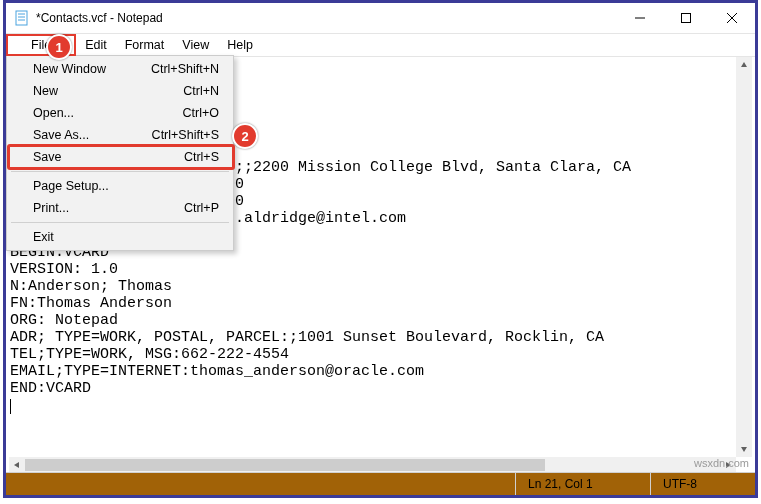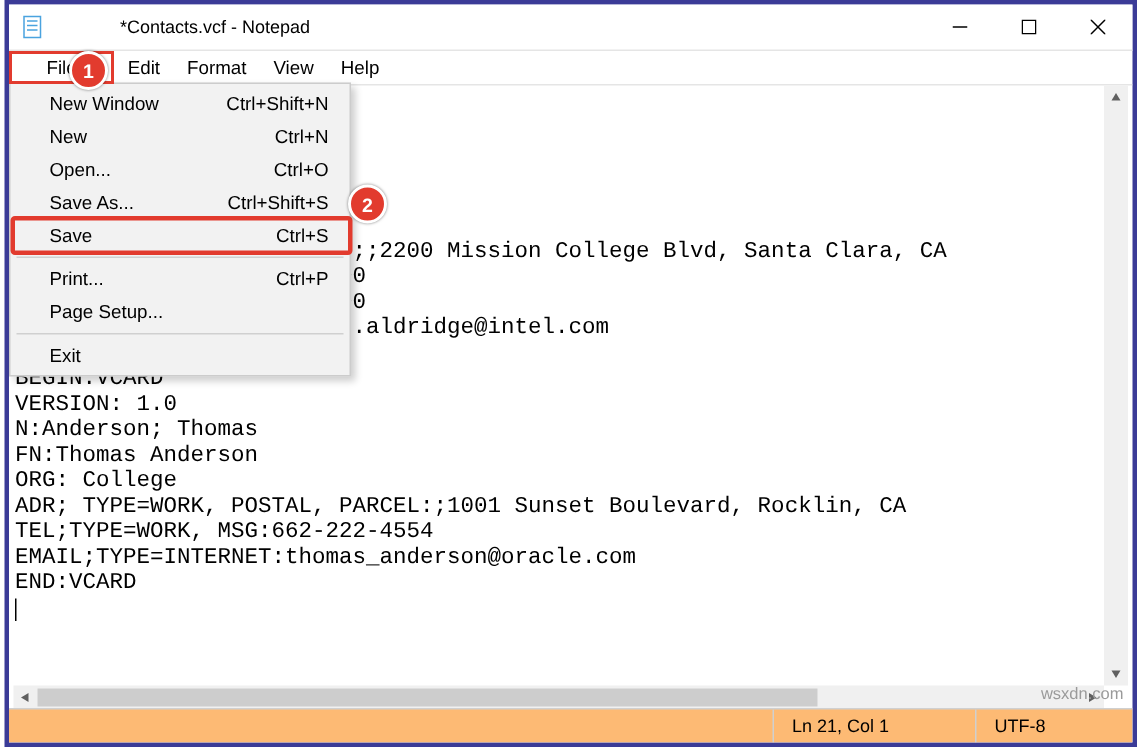--- a/index.html
+++ b/index.html
@@ -27,21 +27,21 @@
     font-size: 12px;
     background: #fff;
   }
   .titlebar .icon {
     width: 16px;
     height: 16px;
     margin: 0 6px 0 8px;
     display: inline-block;
   }
   .titlebar .icon svg { display:block; }
-  .titlebar .title { flex: 0 0 auto; color:#000;margin-left:44px; }
+  .titlebar .title { flex: 0 0 auto; color:#000; }
   .titlebar .spacer { flex: 1 1 auto; }
   .win-controls { display: flex; height: 100%; }
   .win-btn {
     width: 46px;
     height: 100%;
     display: flex;
     align-items: center;
     justify-content: center;
   }
   .win-btn svg { display:block; }
@@ -167,21 +167,21 @@
   .hscroll .arrow.left { left:0; }
   .hscroll .arrow.right { right:0; }
   .hscroll .thumb {
     position:absolute; left:16px; top:2px; height:12px; width:520px; background:#cdcdcd;
   }
   
   .statusbar {
     position: absolute;
     left: 0; right: 0; bottom: 0;
     height: 22px;
-    background: #fdba74;
+    background: #a16207;
     border-top: 1px solid #d0d0d0;
     display: flex;
     font-size: 12px;
     align-items: stretch;
   }
   .statusbar .cell {
     border-left: 1px solid #d0d0d0;
     padding: 0 12px;
     display:flex;
     align-items:center;
@@ -261,26 +261,26 @@
     <div class="dd-item">
       <span>Save As...</span>
       <span>Ctrl+Shift+S</span>
     </div>
     <div class="dd-item highlight">
       <span>Save</span>
       <span>Ctrl+S</span>
     </div>
     <hr>
     <div class="dd-item">
+      <span>Page Setup...</span>
+      <span></span>
+    </div>
+    <div class="dd-item">
       <span>Print...</span>
       <span>Ctrl+P</span>
-    </div>
-    <div class="dd-item">
-      <span>Page Setup...</span>
-      <span></span>
     </div>
     <hr>
     <div class="dd-item">
       <span>Exit</span>
       <span></span>
     </div>
   </div>
 
   <div class="editor"><span></span>
 <span></span>
@@ -290,21 +290,21 @@
 <span></span>
 <span>                       L:;;2200 Mission College Blvd, Santa Clara, CA</span>
 <span>                       800</span>
 <span>                       900</span>
 <span>                       th.aldridge@intel.com</span>
 <span></span>
 <span>BEGIN:VCARD</span>
 <span>VERSION: 1.0</span>
 <span>N:Anderson; Thomas</span>
 <span>FN:Thomas Anderson</span>
-<span>ORG: College</span>
+<span>ORG: Notepad</span>
 <span>ADR; TYPE=WORK, POSTAL, PARCEL:;1001 Sunset Boulevard, Rocklin, CA</span>
 <span>TEL;TYPE=WORK, MSG:662-222-4554</span>
 <span>EMAIL;TYPE=INTERNET:thomas_anderson@oracle.com</span>
 <span>END:VCARD</span>
 <span class="caret"></span></div>
 
   <div class="vscroll">
     <div class="arrow up">
       <svg width="8" height="8">
           <polygon points="4,1 7,6 1,6" fill="#606060"></polygon>

